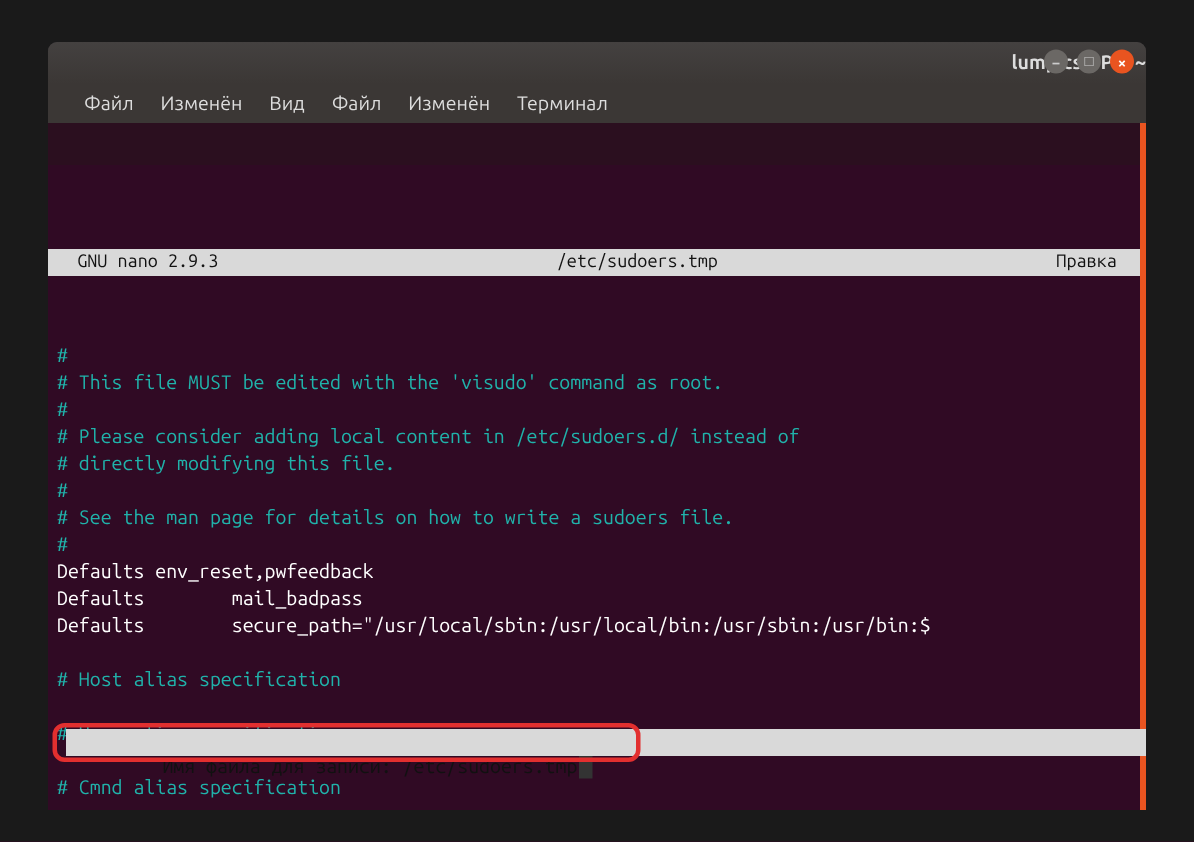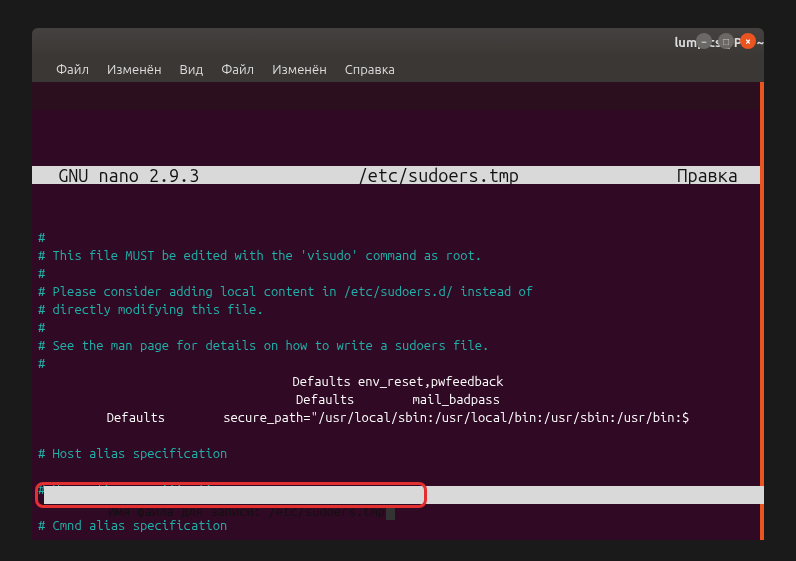--- a/index.html
+++ b/index.html
@@ -93,34 +93,34 @@
   width: 4px;
   height: 100%;
   background: #e95420;
 }
 .nano-header {
   background: #d9d9d9;
   color: #111;
   display: flex;
   justify-content: flex-start;
   padding: 1px 6px;
-  font-size: 18px;
+  font-size: 12px;
   height: 18px;
   line-height: 16px;
 }
 .nano-header .left { flex: 0 0 auto; }
 .nano-header .center { flex: 1; text-align: center; }
 .nano-header .right { flex: 0 0 auto; }
 .content {
   padding: 2px 6px 0 6px;
   line-height: 18px;
   color: #fff;
 }
 .comment { color: #20b2aa; }
-.normal { color: #fff; text-align: center; }
+.normal { color: #fff; }
 .prompt-row {
   position: absolute;
   bottom: 36px;
   left: 12px;
   right: 0;
   background: #d9d9d9;
   color: #111;
   padding: 1px 6px;
   height: 18px;
   line-height: 16px;
@@ -176,21 +176,21 @@
         </div>
     </div>
   </div>
 
   <div class="menubar">
     <div class="menu-item">Файл</div>
     <div class="menu-item">Изменён</div>
     <div class="menu-item">Вид</div>
     <div class="menu-item">Файл</div>
     <div class="menu-item">Изменён</div>
-    <div class="menu-item">Справка</div>
+    <div class="menu-item">Терминал</div>
   </div>
 
   <div class="terminal" style="background:#2b0f1f;">
     <div class="terminal-inner" style="background:#300a24;">
       <div class="orange-bar"></div>
 
       <div class="nano-header">
         <span class="left">  GNU nano 2.9.3</span>
         <span class="center">/etc/sudoers.tmp</span>
         <span class="right">Правка  </span>

